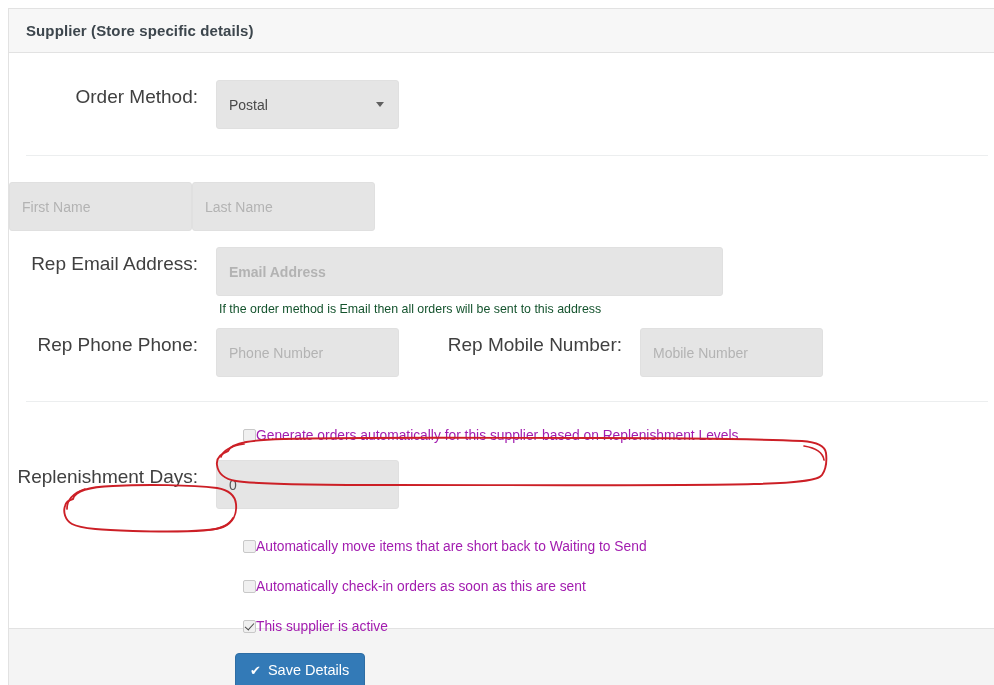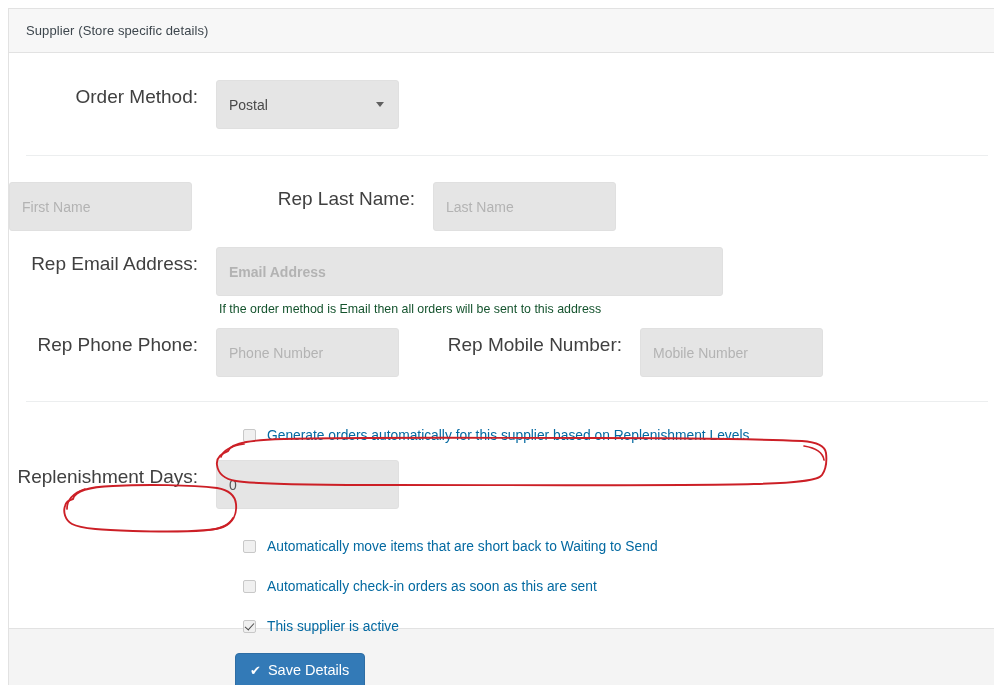--- a/index.html
+++ b/index.html
@@ -32,23 +32,23 @@
   .panel-heading {
     height: 44px;
     background: #f7f7f7;
     border-bottom: 1px solid #e2e2e2;
     display: flex;
     align-items: center;
     padding-left: 17px;
     box-sizing: border-box;
   }
   .panel-title {
-    font-size: 13px;
+    font-size: 15px;
     color: #3d464d;
-    font-weight: normal;
+    font-weight: bold;
     letter-spacing: 0.1px;
   }
 
   .panel-body {
     padding: 0;
     background: #ffffff;
     height: 548px;
     position: relative;
     box-sizing: border-box;
   }
@@ -153,22 +153,21 @@
     left: 3px;
     top: 0px;
     width: 4px;
     height: 8px;
     border: solid #4a4a4a;
     border-width: 0 1.6px 1.6px 0;
     transform: rotate(42deg);
   }
   .cb-label {
     font-size: 13.8px;
-    color: #0369a1;
-    margin-left: 11px;
+    color: #a21caf;
   }
 
   
   .btn-primary {
     background: #337ab7;
     border: 1px solid #2e6da4;
     color: #ffffff;
     font-size: 14.5px;
     font-family: "Liberation Sans", sans-serif;
     padding: 9px 15px 10px 14px;
@@ -210,21 +209,20 @@
         </div>
       </div>
     </div>
 
     <div class="hr" style="margin-top:26px;"></div>
 
     <div class="row" style="margin-top:26px;">
       <div class="field">
         <input class="text w-narrow" type="text" placeholder="First Name" style="">
       </div>
-      <div class="lbl" style="width:241px;">Rep Last Name:</div>
       <div class="field">
         <input class="text w-narrow" type="text" placeholder="Last Name" style="">
       </div>
     </div>
 
     <div class="row" style="margin-top:16px;">
       <div class="lbl">Rep Email Address:</div>
       <div class="field">
         <input class="text w-wide" type="text" placeholder="Email Address" style="">
         <div class="help">If the order method is Email then all orders will be sent to this address</div>

